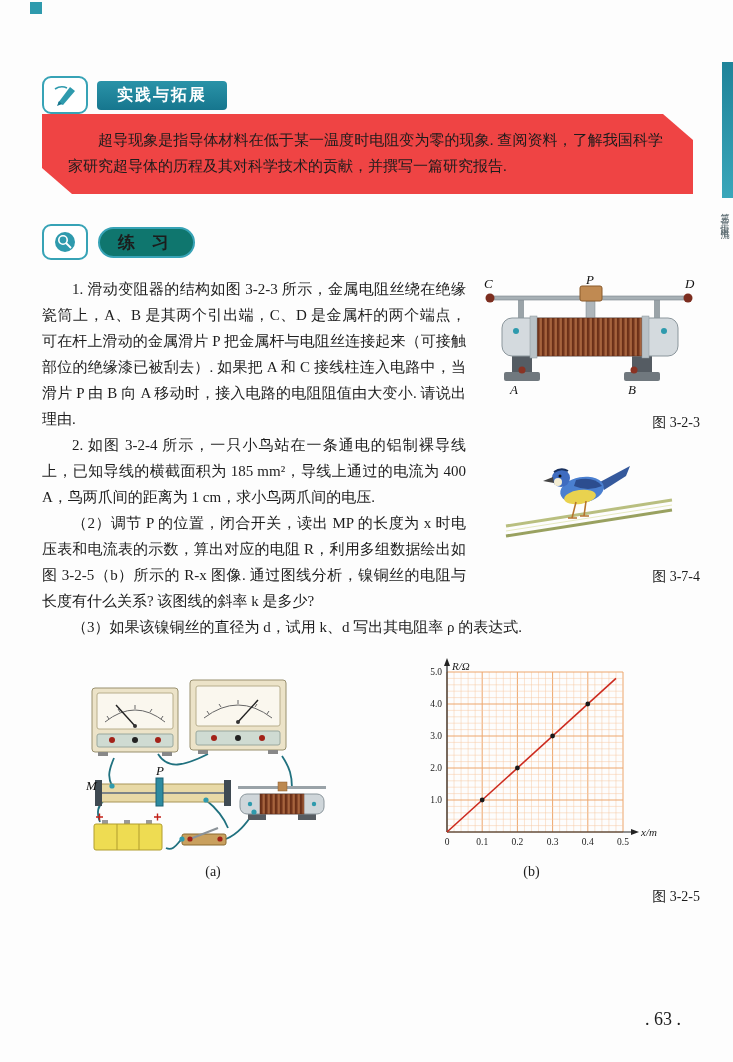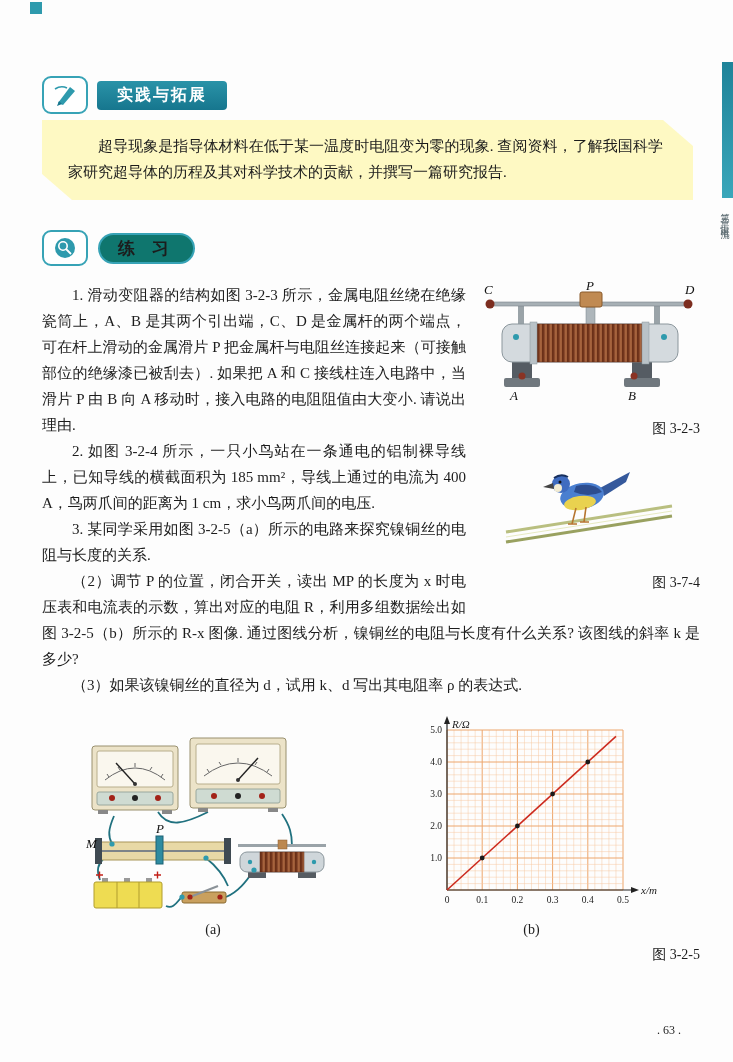--- a/index.html
+++ b/index.html
@@ -23,21 +23,21 @@
   .practice-icon{
     width:42px;height:34px;border:2px solid #37a3b6;border-radius:9px;background:#fff;
     display:flex;align-items:center;justify-content:center;flex:0 0 auto;
   }
   .practice-title{
     background:linear-gradient(#2a93a8,#16768e);color:#fff;
     font-family:"Liberation Sans","DejaVu Sans",sans-serif;font-weight:bold;
     font-size:16px;padding:4px 20px;border-radius:4px;letter-spacing:2px;
   }
   .practice-box{
-    margin-top:6px;background:#fef9c3;
+    margin-top:0;background:#ef4444;
     clip-path:polygon(0 0,calc(100% - 30px) 0,100% 26px,100% 100%,30px 100%,0 calc(100% - 26px));
     padding:13px 30px 15px 26px;font-size:15px;line-height:26px;text-align:justify;
   }
   .indent{text-indent:2em;margin:0;}
   
   .exercise{margin:30px 33px 0 42px;}
   .ex-head{display:flex;align-items:center;gap:10px;margin-bottom:16px;}
   .ex-icon{
     width:42px;height:32px;border:2px solid #37a3b6;border-radius:9px;background:#fff;
     display:flex;align-items:center;justify-content:center;flex:0 0 auto;
@@ -50,21 +50,21 @@
   .ex-body{font-size:15px;line-height:26px;text-align:justify;}
   .fig-col{float:right;width:222px;margin-left:12px;text-align:center;}
   .fig{margin:0 0 16px;}
   .figcap{font-size:14px;margin-top:4px;text-align:right;}
   .para{margin:0;text-indent:2em;}
   
   .fig325{clear:both;margin-top:18px;}
   .subfigs{display:flex;justify-content:center;align-items:flex-end;gap:66px;}
   .subcap{text-align:center;font-size:14px;margin-top:2px;}
   .bigcap{text-align:right;font-size:14px;margin-top:8px;}
-  .page-number{position:absolute;right:52px;bottom:24px;font-size:12px;}
+  .page-number{position:absolute;right:52px;bottom:32px;font-size:18px;}
   svg text{font-family:"Liberation Serif","DejaVu Serif",serif;}
   .var-label{font-style:italic;font-size:13px;fill:#111;}
 </style>
 </head>
 <body>
 
 <div class="page">
 
   <div class="corner-sq"></div>
   <div class="edge-bar"></div>
@@ -158,21 +158,20 @@
               <line x1="82" y1="49" x2="80" y2="64" stroke="#b5742e" stroke-width="1.6"></line>
               <path d="M64,66 h9 M76,64 h9" stroke="#b5742e" stroke-width="1.4"></path>
             </g>
           </svg>
           <figcaption class="figcap">图 3-7-4</figcaption>
         </figure>
       </div>
 
       <p class="para">1. 滑动变阻器的结构如图 3-2-3 所示，金属电阻丝绕在绝缘瓷筒上，A、B 是其两个引出端，C、D 是金属杆的两个端点，可在杆上滑动的金属滑片 P 把金属杆与电阻丝连接起来（可接触部位的绝缘漆已被刮去）. 如果把 A 和 C 接线柱连入电路中，当滑片 P 由 B 向 A 移动时，接入电路的电阻阻值由大变小. 请说出理由.</p>
       <p class="para">2. 如图 3-2-4 所示，一只小鸟站在一条通电的铝制裸导线上，已知导线的横截面积为 185 mm²，导线上通过的电流为 400 A，鸟两爪间的距离为 1 cm，求小鸟两爪间的电压.</p>
-      <p class="para">3. 某同学采用如图 3-2-5（a）所示的电路来探究镍铜丝的电阻与长度的关系.</p>
       <p class="para">（2）调节 P 的位置，闭合开关，读出 MP 的长度为 x 时电压表和电流表的示数，算出对应的电阻 R，利用多组数据绘出如图 3-2-5（b）所示的 R-x 图像. 通过图线分析，镍铜丝的电阻与长度有什么关系? 该图线的斜率 k 是多少?</p>
       <p class="para">（3）如果该镍铜丝的直径为 d，试用 k、d 写出其电阻率 ρ 的表达式.</p>
     </div>
 
     <div class="fig325">
       <div class="subfigs">
         <div class="subfig">
           <svg width="255" height="182" viewBox="0 0 255 182">
             <defs>
               <pattern id="coil2" width="5" height="20" patternUnits="userSpaceOnUse">

